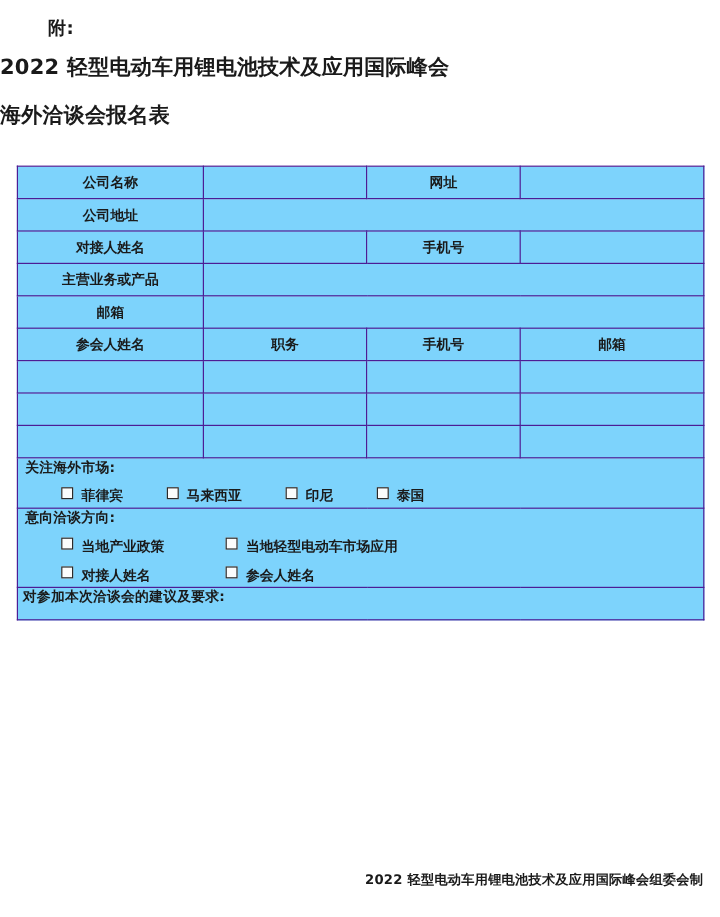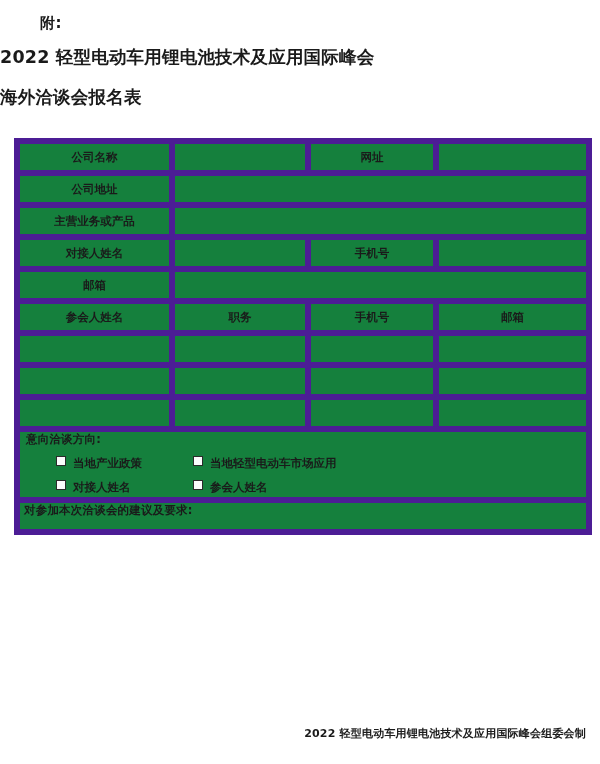--- a/index.html
+++ b/index.html
@@ -59,26 +59,26 @@
   .form-table {
     position: absolute;
     left: 14px;
     top: 138px;
     width: 572px;
     border-collapse: collapse;
     background: #fbfcfc;
     table-layout: fixed;
   }
   .form-table td {
-    border: 6px solid #4c1d95;
+    border: 1px solid #4c1d95;
     height: 26px;
     font-size: 11.5px;
     font-weight: bold;
     padding: 0 4px;
-    background: #15803d;
+    background: #7dd3fc;
   }
   .lbl {
     text-align: center;
     vertical-align: middle;
   }
   .val {
     background: #fbfcfc;
   }
 
   
@@ -173,28 +173,28 @@
         <td class="lbl">公司名称</td>
         <td class="val"></td>
         <td class="lbl">网址</td>
         <td class="val"></td>
       </tr>
       <tr>
         <td class="lbl">公司地址</td>
         <td class="val" colspan="3"></td>
       </tr>
       <tr>
+        <td class="lbl">对接人姓名</td>
+        <td class="val"></td>
+        <td class="lbl">手机号</td>
+        <td class="val"></td>
+      </tr>
+      <tr>
         <td class="lbl">主营业务或产品</td>
         <td class="val" colspan="3"></td>
-      </tr>
-      <tr>
-        <td class="lbl">对接人姓名</td>
-        <td class="val"></td>
-        <td class="lbl">手机号</td>
-        <td class="val"></td>
       </tr>
       <tr>
         <td class="lbl">邮箱</td>
         <td class="val" colspan="3"></td>
       </tr>
 
       <tr>
         <td class="lbl">参会人姓名</td>
         <td class="lbl">职务</td>
         <td class="lbl">手机号</td>
@@ -212,20 +212,31 @@
         <td class="val"></td>
         <td class="val"></td>
       </tr>
       <tr>
         <td class="val"></td>
         <td class="val"></td>
         <td class="val"></td>
         <td class="val"></td>
       </tr>
 
+      <tr>
+        <td class="chk-cell" colspan="4">
+          <div class="chk-heading">关注海外市场:</div>
+          <div class="chk-row">
+            <span class="chk-opt market-opt"><span class="box"></span><span>菲律宾</span></span>
+            <span class="chk-opt market-opt"><span class="box"></span><span>马来西亚</span></span>
+            <span class="chk-opt market-opt"><span class="box"></span><span>印尼</span></span>
+            <span class="chk-opt market-opt"><span class="box"></span><span>泰国</span></span>
+          </div>
+        </td>
+      </tr>
 
       <tr>
         <td class="chk-cell" colspan="4">
           <div class="chk-heading">意向洽谈方向:</div>
           <div class="chk-row">
             <span class="chk-opt intent-col1"><span class="box"></span><span>当地产业政策</span></span>
             <span class="chk-opt intent-col2"><span class="box"></span><span>当地轻型电动车市场应用</span></span>
           </div>
           <div class="chk-row">
             <span class="chk-opt intent-col1"><span class="box"></span><span>对接人姓名</span></span>

